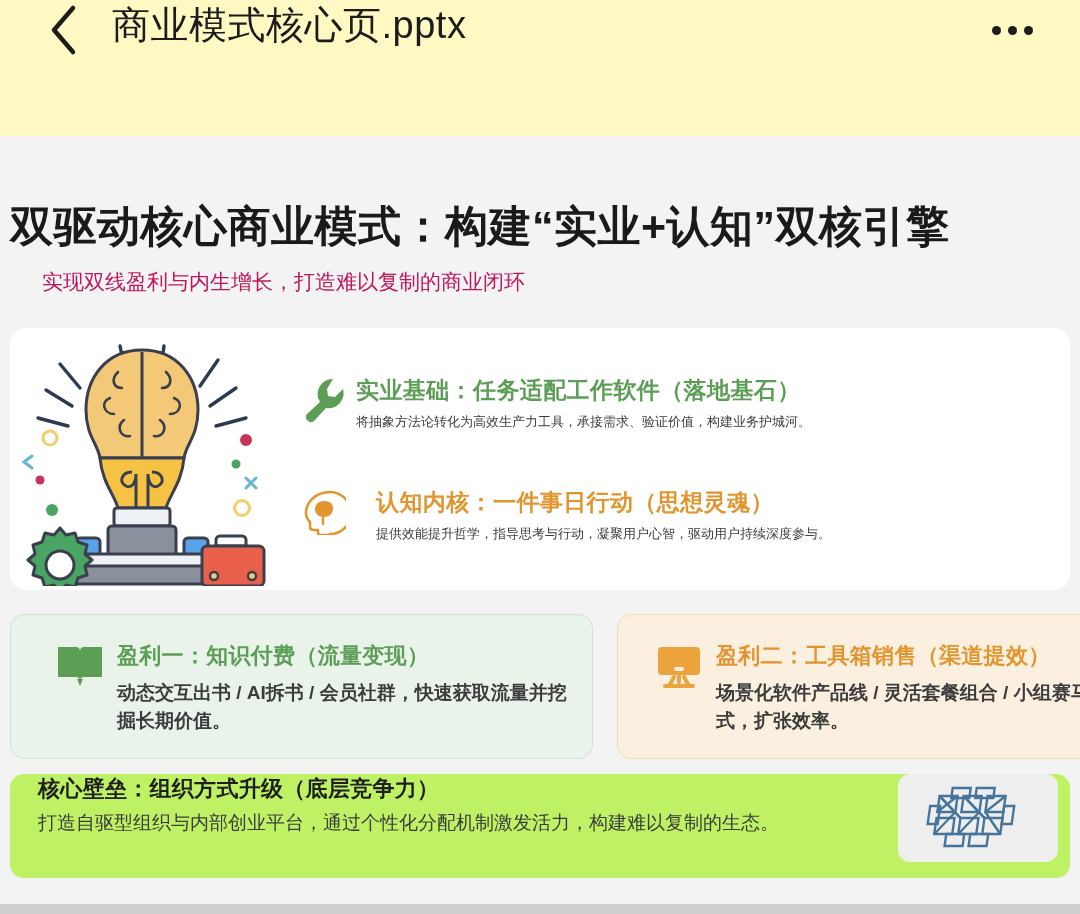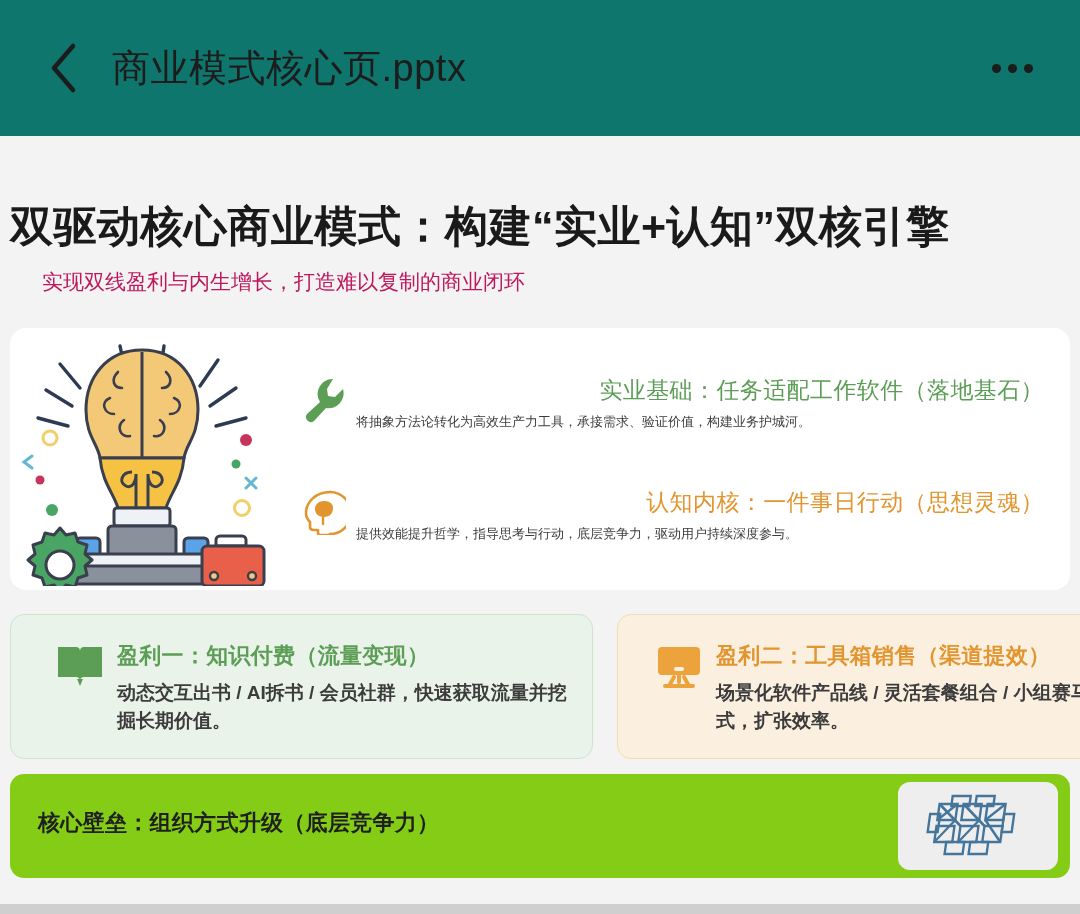--- a/index.html
+++ b/index.html
@@ -7,21 +7,21 @@
     width: 1080px; height: 914px;
     background: #f2f2f2;
     font-family: "Liberation Sans", "DejaVu Sans", sans-serif;
     overflow: hidden;
   }
   .screen { position: relative; width: 1080px; height: 914px; background: #f3f3f3; overflow: hidden; }
 
   
   .appbar {
     position: absolute; left: 0; top: 0; width: 1080px; height: 136px;
-    background: #0f766e; display: flex; align-items: center; padding: 12px 36px;
+    background: #fef9c3; display: flex; align-items: flex-start; padding: 0 36px;
   }
   .back-btn {
     width: 56px; height: 60px; display: flex; align-items: center; justify-content: center;
     cursor: pointer; flex: 0 0 auto;
   }
   .back-btn svg { display: block; }
   .appbar-title {
     margin-left: 20px; font-size: 38px; color: #1c1c1c; letter-spacing: .5px;
     white-space: nowrap; overflow: hidden; text-overflow: ellipsis; flex: 1 1 auto;
   }
@@ -47,24 +47,24 @@
   .main-card {
     position: absolute; left: 10px; top: 192px; width: 1060px; height: 262px;
     background: #ffffff; border-radius: 16px;
     display: flex; align-items: center;
   }
   .illus { flex: 0 0 280px; height: 262px; position: relative; }
   .illus svg { position: absolute; left: 4px; top: 4px; }
 
   .points { flex: 1 1 auto; padding-right: 26px; }
   .point { display: flex; align-items: flex-start; }
-  .point + .point { margin-top: 56px; }
+  .point + .point { margin-top: 56px; gap: 20px; }
   .point-icon { flex: 0 0 66px; display: flex; justify-content: center; padding-top: 2px; }
   .point-text { flex: 1 1 auto; }
-  .point-head { font-size: 23px; font-weight: normal; letter-spacing: .4px; margin-bottom: 7px; text-align: right; }
+  .point-head { font-size: 23px; font-weight: bold; letter-spacing: .4px; margin-bottom: 7px; }
   .point-head.green { color: #5c9e56; }
   .point-head.orange { color: #e2952f; }
   .point-body { font-size: 13px; color: #3c3c3c; line-height: 1.35; white-space: nowrap; }
 
   
   .profit-row { position: absolute; left: 10px; top: 478px; width: 1140px; display: flex; gap: 24px; }
   .profit-card {
     border-radius: 14px; padding: 26px 24px 24px 24px; display: flex; align-items: flex-start;
   }
   .profit-card.green { width: 583px; background: #eaf3e9; border: 1px solid #cfe3cd; padding-left: 32px; }
@@ -72,21 +72,21 @@
   .profit-icon { flex: 0 0 74px; display: flex; justify-content: center; padding-top: 4px; }
   .profit-text { flex: 1 1 auto; }
   .profit-head { font-size: 22px; font-weight: bold; margin-bottom: 8px; letter-spacing: .3px; white-space: nowrap; }
   .profit-head.green { color: #5c9e56; }
   .profit-head.orange { color: #e2952f; }
   .profit-body { font-size: 19px; color: #3c3c3c; line-height: 1.45; font-weight: bold; }
 
   
   .moat-card {
     position: absolute; left: 10px; top: 638px; width: 1060px; height: 104px;
-    background: #84cc16; border-radius: 14px; display: flex; align-items: center;
+    background: #bef264; border-radius: 14px; display: flex; 
     padding: 0 0 0 28px;
   }
   .moat-text { flex: 1 1 auto; }
   .moat-head { font-size: 22px; font-weight: bold; color: #1f1f1f; margin-bottom: 6px; letter-spacing: .3px; }
   .moat-body { font-size: 19px; color: #3c3c3c; white-space: nowrap; }
   .moat-thumb {
     flex: 0 0 160px; height: 88px; margin-right: 12px; background: #eeeeee;
     border-radius: 12px; display: flex; align-items: center; justify-content: center;
   }
 
@@ -200,21 +200,21 @@
             <svg width="46" height="46" viewBox="0 0 46 46">
               <path d="M30 3 C16 3 6 13 6 24 c0 5 2 7 4 9 l0 5 c0 2 2 3 4 3 l4 0 0 3
                        c0 1 1 2 2 2 l10 0" fill="none" stroke="#e2952f" stroke-width="2.6" stroke-linejoin="round" stroke-linecap="round"></path>
               <path d="M30 3 a21 21 0 0 1 0 42" fill="none" stroke="#e2952f" stroke-width="2.6" stroke-linecap="round"></path>
               <path d="M24 12 c-6 0 -9 4 -9 8 0 5 4 8 9 8 6 0 9 -4 9 -9 0 -4 -3 -7 -9 -7z" fill="#e2952f"></path>
               <path d="M23 28 l0 7" stroke="#e2952f" stroke-width="2.4" stroke-linecap="round"></path>
             </svg>
           </div>
           <div class="point-text">
             <div class="point-head orange">认知内核：一件事日行动（思想灵魂）</div>
-            <div class="point-body">提供效能提升哲学，指导思考与行动，底层竞争力，驱动用户持续深度参与。</div>
+            <div class="point-body">提供效能提升哲学，指导思考与行动，凝聚用户心智，驱动用户持续深度参与。</div>
           </div>
         </div>
 
       </div>
     </div>
 
     <div class="profit-row">
 
       <div class="profit-card green">
         <div class="profit-icon">
@@ -244,20 +244,21 @@
           <div class="profit-head orange">盈利二：工具箱销售（渠道提效）</div>
           <div class="profit-body">场景化软件产品线 / 灵活套餐组合 / 小组赛马模式，扩张效率。</div>
         </div>
       </div>
 
     </div>
 
     <div class="moat-card">
       <div class="moat-text">
         <div class="moat-head">核心壁垒：组织方式升级（底层竞争力）</div>
+        <div class="moat-body">打造自驱型组织与内部创业平台，通过个性化分配机制激发活力，构建难以复制的生态。</div>
       </div>
       <div class="moat-thumb">
         <svg width="110" height="76" viewBox="0 0 110 76">
           <g stroke="#3c6f96" stroke-width="2.4" fill="none" opacity="0.95">
             <g transform="translate(8,6) skewX(-8)">
               <path d="M10 10 h18 v16 h-18 z M34 10 h18 v16 h-18 z M58 10 h18 v16 h-18 z"></path>
               <path d="M10 32 h18 v16 h-18 z M34 32 h18 v16 h-18 z M58 32 h18 v16 h-18 z"></path>
               <path d="M22 2 h18 v10 h-18 z M46 2 h18 v10 h-18 z"></path>
               <path d="M22 48 h18 v12 h-18 z M46 48 h18 v12 h-18 z"></path>
               <path d="M2 20 h10 v18 h-10 z M76 20 h10 v18 h-10 z"></path>

